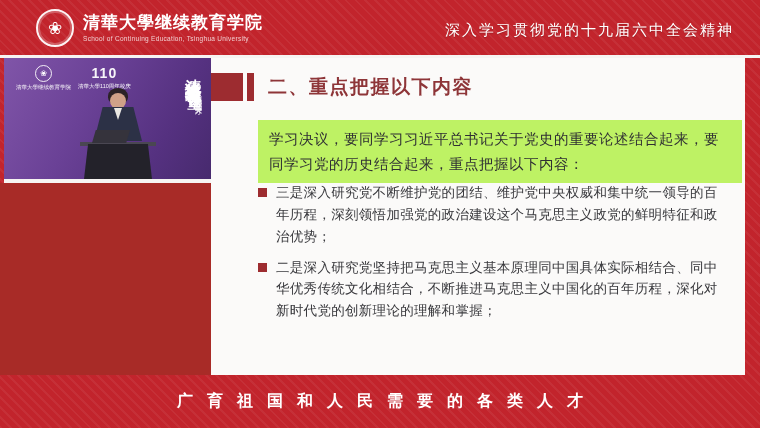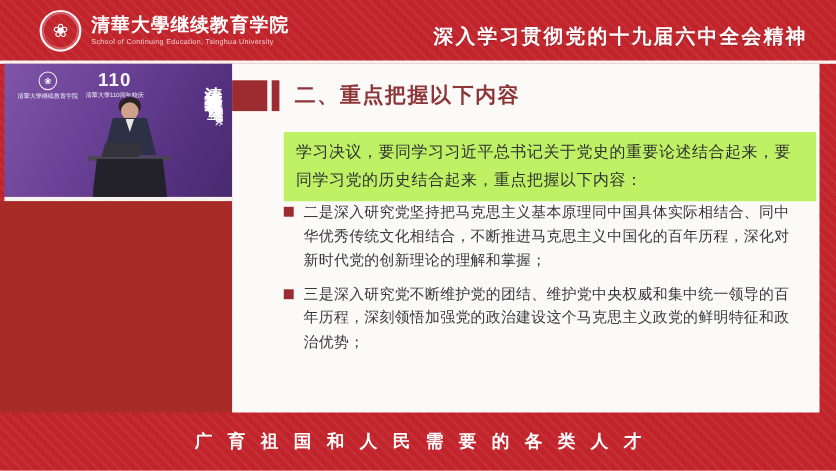--- a/index.html
+++ b/index.html
@@ -20,37 +20,37 @@
     border:2px solid rgba(255,255,255,0.95);
     display:flex;align-items:center;justify-content:center;
     color:#fff;font-size:17px;flex:none;
     box-shadow:inset 0 0 0 2px rgba(255,255,255,0.25);
   }
   .logo-text{margin-left:9px;color:#fff;line-height:1.1;}
   .logo-cn{font-size:17px;font-weight:bold;font-family:"Liberation Serif",serif;letter-spacing:1px;}
   .logo-en{font-size:6.5px;color:rgba(255,255,255,0.78);margin-top:3px;letter-spacing:0.3px;}
   .banner-title{
     position:absolute;right:26px;top:21px;
-    color:#fff;font-size:18px;font-weight:bold;letter-spacing:2px;
+    color:#fff;font-size:15px;font-weight:normal;letter-spacing:2px;
     text-shadow:0 1px 1px rgba(0,0,0,0.2);
   }
   .separator{position:absolute;top:55px;left:0;right:0;height:3px;background:#f6f4f2;}
   
   .video-thumb{
     position:absolute;left:4px;top:58px;width:207px;height:121px;
     background:linear-gradient(118deg,#8055a8 0%,#6a4196 40%,#553180 75%,#472a6e 100%);
     border-bottom:4px solid #f6f4f2;
     overflow:hidden;
   }
   .badge-school{position:absolute;left:12px;top:7px;text-align:center;color:rgba(255,255,255,0.92);}
   .badge-seal{width:15px;height:15px;border:1px solid rgba(255,255,255,0.9);border-radius:50%;
     margin:0 auto 2px auto;font-size:8px;line-height:15px;color:#fff;}
   .badge-school-name{font-size:5.5px;white-space:nowrap;}
   .badge-anniv{position:absolute;left:74px;top:6px;text-align:center;color:rgba(255,255,255,0.95);}
-  .badge-anniv-number{font-size:17px;font-weight:bold;letter-spacing:1px;line-height:18px;}
+  .badge-anniv-number{font-size:14px;font-weight:bold;letter-spacing:1px;line-height:18px;}
   .badge-anniv-text{font-size:5.5px;white-space:nowrap;margin-top:1px;}
   
   .speaker{position:absolute;left:0;top:0;width:100%;height:100%;}
   .spk-hair{position:absolute;left:104px;top:30px;width:20px;height:16px;border-radius:50% 50% 40% 40%;background:#2b2326;}
   .spk-face{position:absolute;left:106px;top:35px;width:16px;height:16px;border-radius:50%;background:#cfa188;}
   .spk-torso{position:absolute;left:90px;top:49px;width:48px;height:34px;background:#2c3146;
     clip-path:polygon(18% 0,82% 0,100% 100%,0 100%);}
   .spk-shirt{position:absolute;left:110px;top:50px;width:8px;height:12px;background:#e9e7e2;
     clip-path:polygon(0 0,100% 0,50% 100%);}
   .podium{position:absolute;left:80px;top:86px;width:68px;height:35px;background:#23222a;
@@ -148,25 +148,25 @@
       <div class="deco-big"></div>
       <div class="deco-small"></div>
       <div class="slide-title">二、重点把握以下内容</div>
     </div>
 
     <div class="highlight">学习决议，要同学习习近平总书记关于党史的重要论述结合起来，要同学习党的历史结合起来，重点把握以下内容：</div>
 
     <div class="bullets">
       <div class="bullet-row">
         <div class="bullet-marker"></div>
-        <div class="bullet-text">二是深入研究党坚持把马克思主义基本原理同中国具体实际相结合、同中华优秀传统文化相结合，不断推进马克思主义中国化的百年历程，深化对新时代党的创新理论的理解和掌握；</div>
+        <div class="bullet-text">三是深入研究党不断维护党的团结、维护党中央权威和集中统一领导的百年历程，深刻领悟加强党的政治建设这个马克思主义政党的鲜明特征和政治优势；</div>
       </div>
       <div class="bullet-row">
         <div class="bullet-marker"></div>
-        <div class="bullet-text">三是深入研究党不断维护党的团结、维护党中央权威和集中统一领导的百年历程，深刻领悟加强党的政治建设这个马克思主义政党的鲜明特征和政治优势；</div>
+        <div class="bullet-text">二是深入研究党坚持把马克思主义基本原理同中国具体实际相结合、同中华优秀传统文化相结合，不断推进马克思主义中国化的百年历程，深化对新时代党的创新理论的理解和掌握；</div>
       </div>
     </div>
   </div>
 
   <div class="footer">
     <div class="footer-slogan">广育祖国和人民需要的各类人才</div>
   </div>
 
 </div>
 

